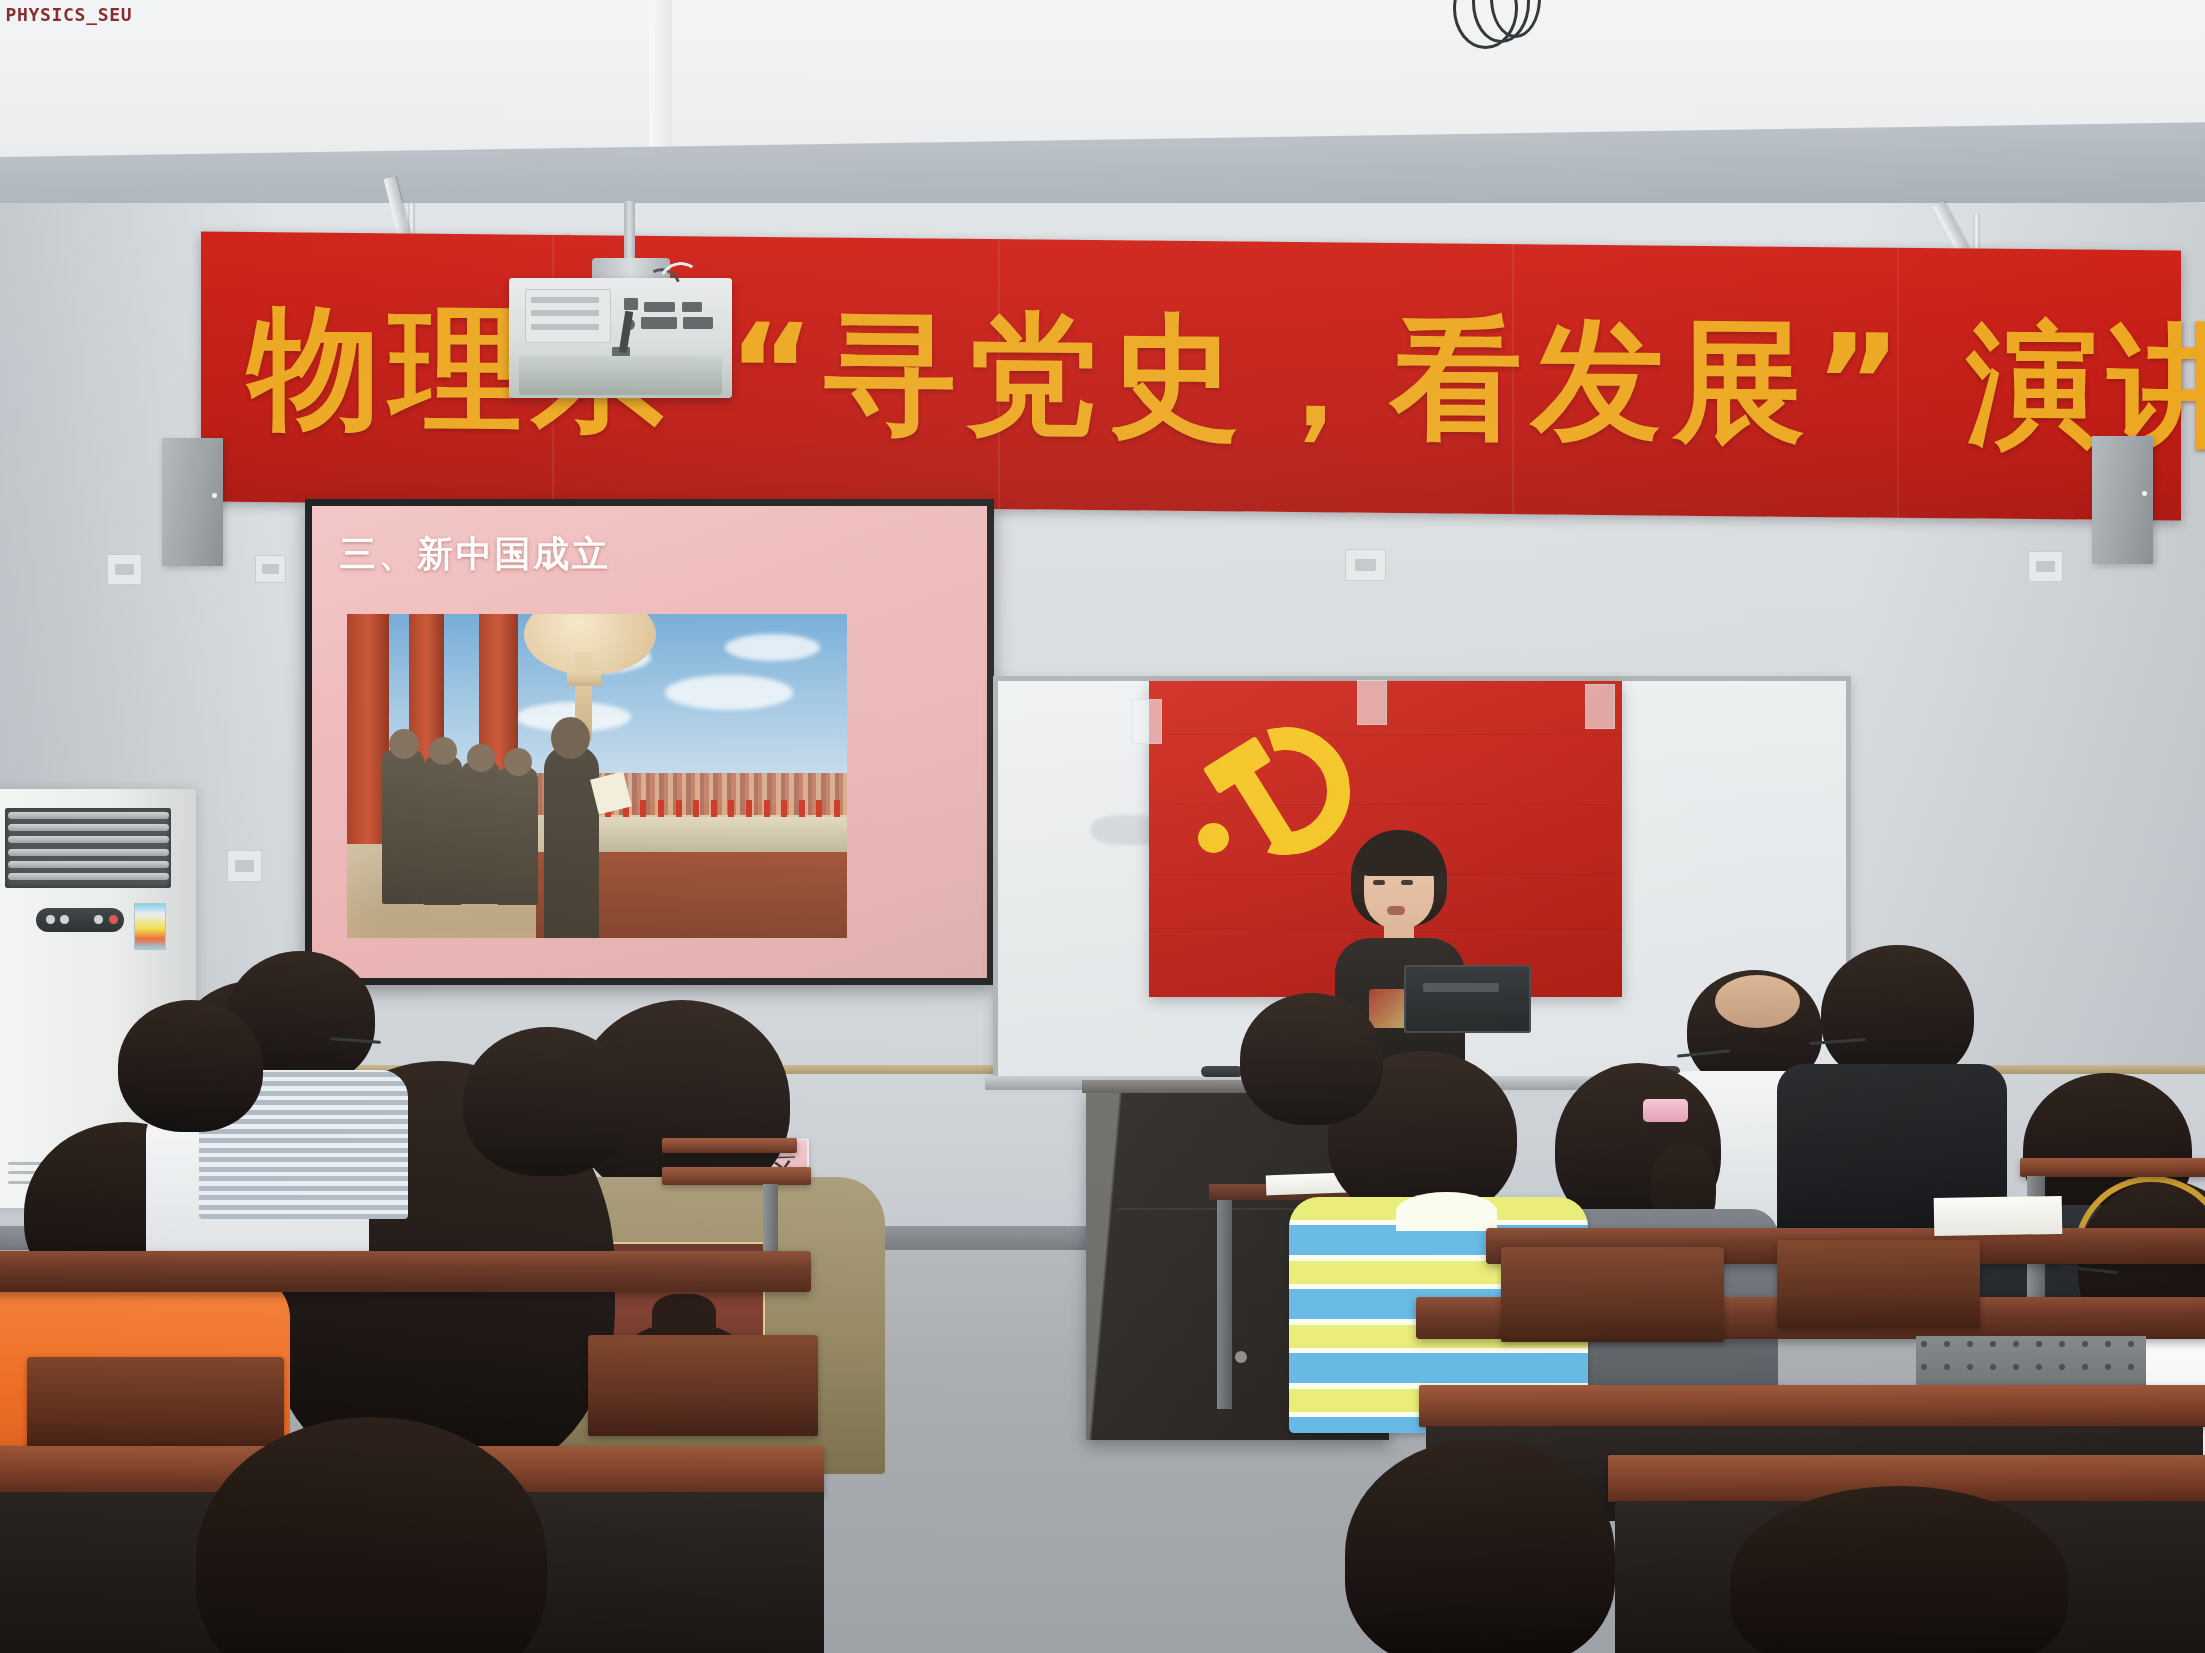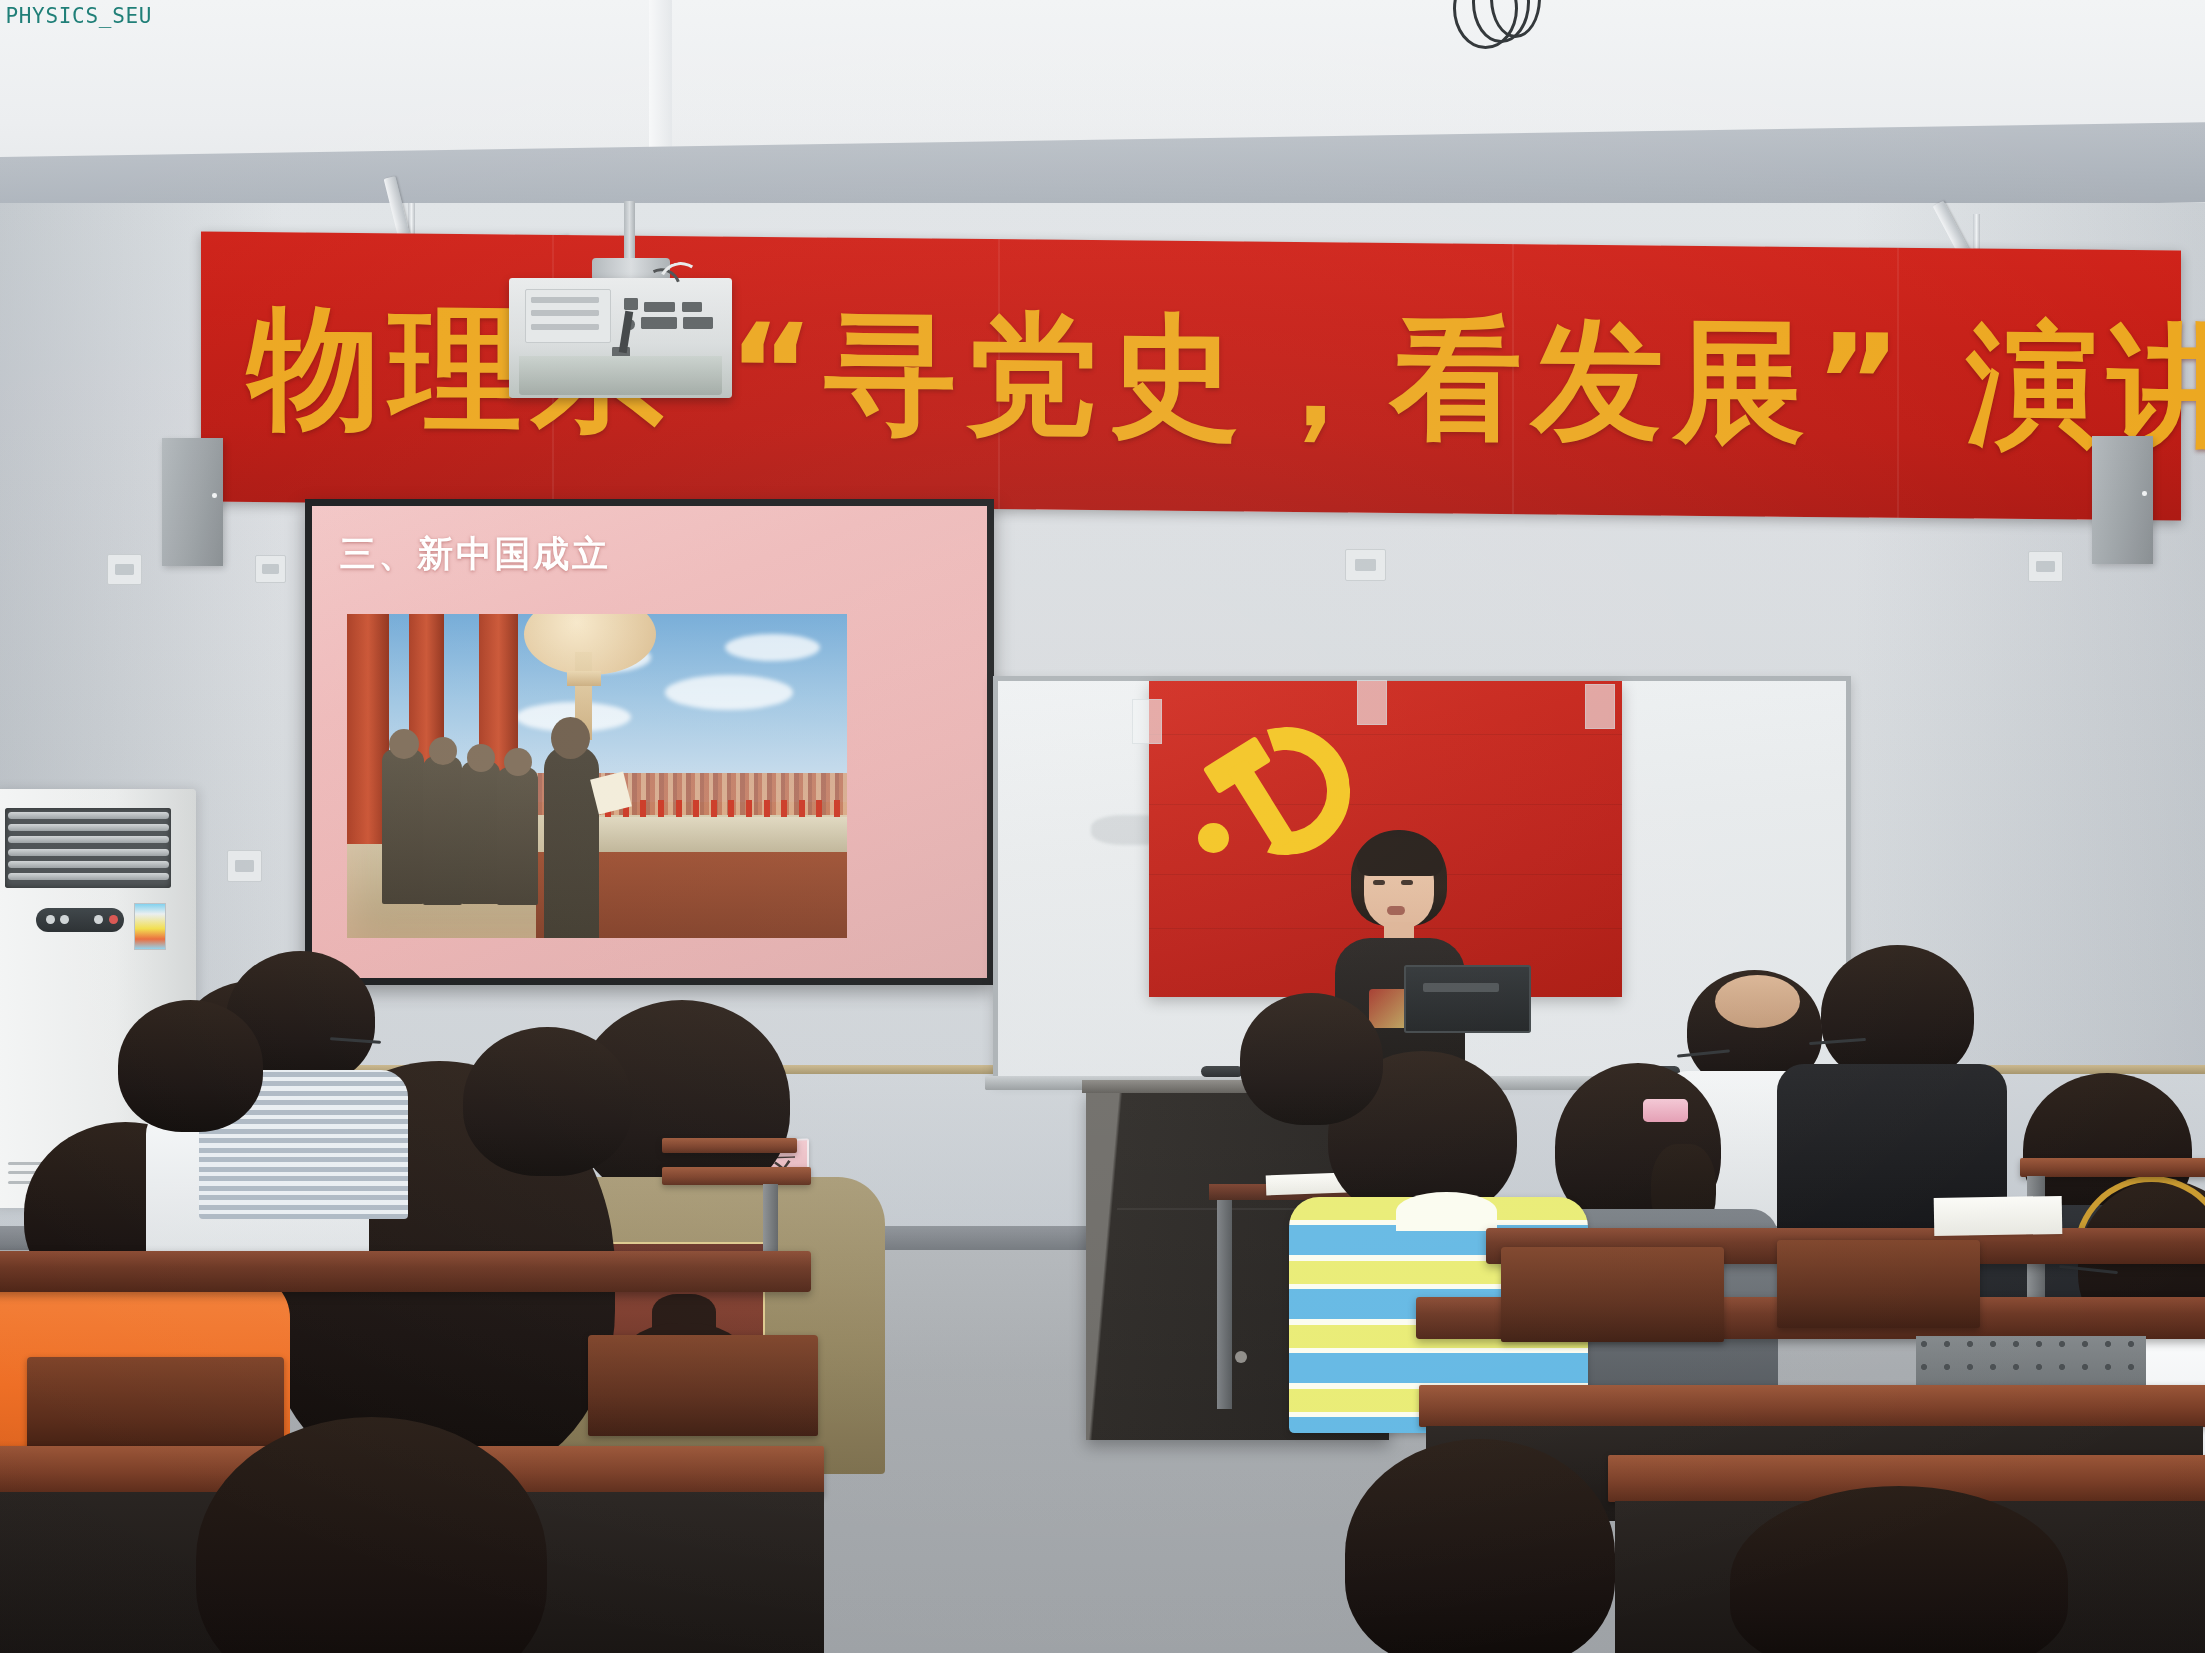--- a/index.html
+++ b/index.html
@@ -486,22 +486,22 @@
     box-shadow:0 2.7px 6.8px rgba(0,0,0,.22);
   }
   .collar {
     position:absolute; background:#fbfcf0; border-radius:50% 50% 0 0;
   }
 
   
   #watermark {
     position:absolute; left:5.4px; top:4px;
     font-family:"DejaVu Sans Mono", monospace;
-    font-size:21px; font-weight:normal;
-    color:#0f766e; letter-spacing:0.7px;
+    font-size:18px; font-weight:bold;
+    color:#7f1d1d; letter-spacing:0.7px;
     opacity:.92;
   }
 
   
   #grade {
     position:absolute; inset:0; pointer-events:none;
     background:
       radial-gradient(ellipse 130% 110% at 50% 42%, rgba(255,252,245,.10) 0%, rgba(0,0,0,0) 55%, rgba(10,12,16,.30) 100%);
     mix-blend-mode:normal;
   }

